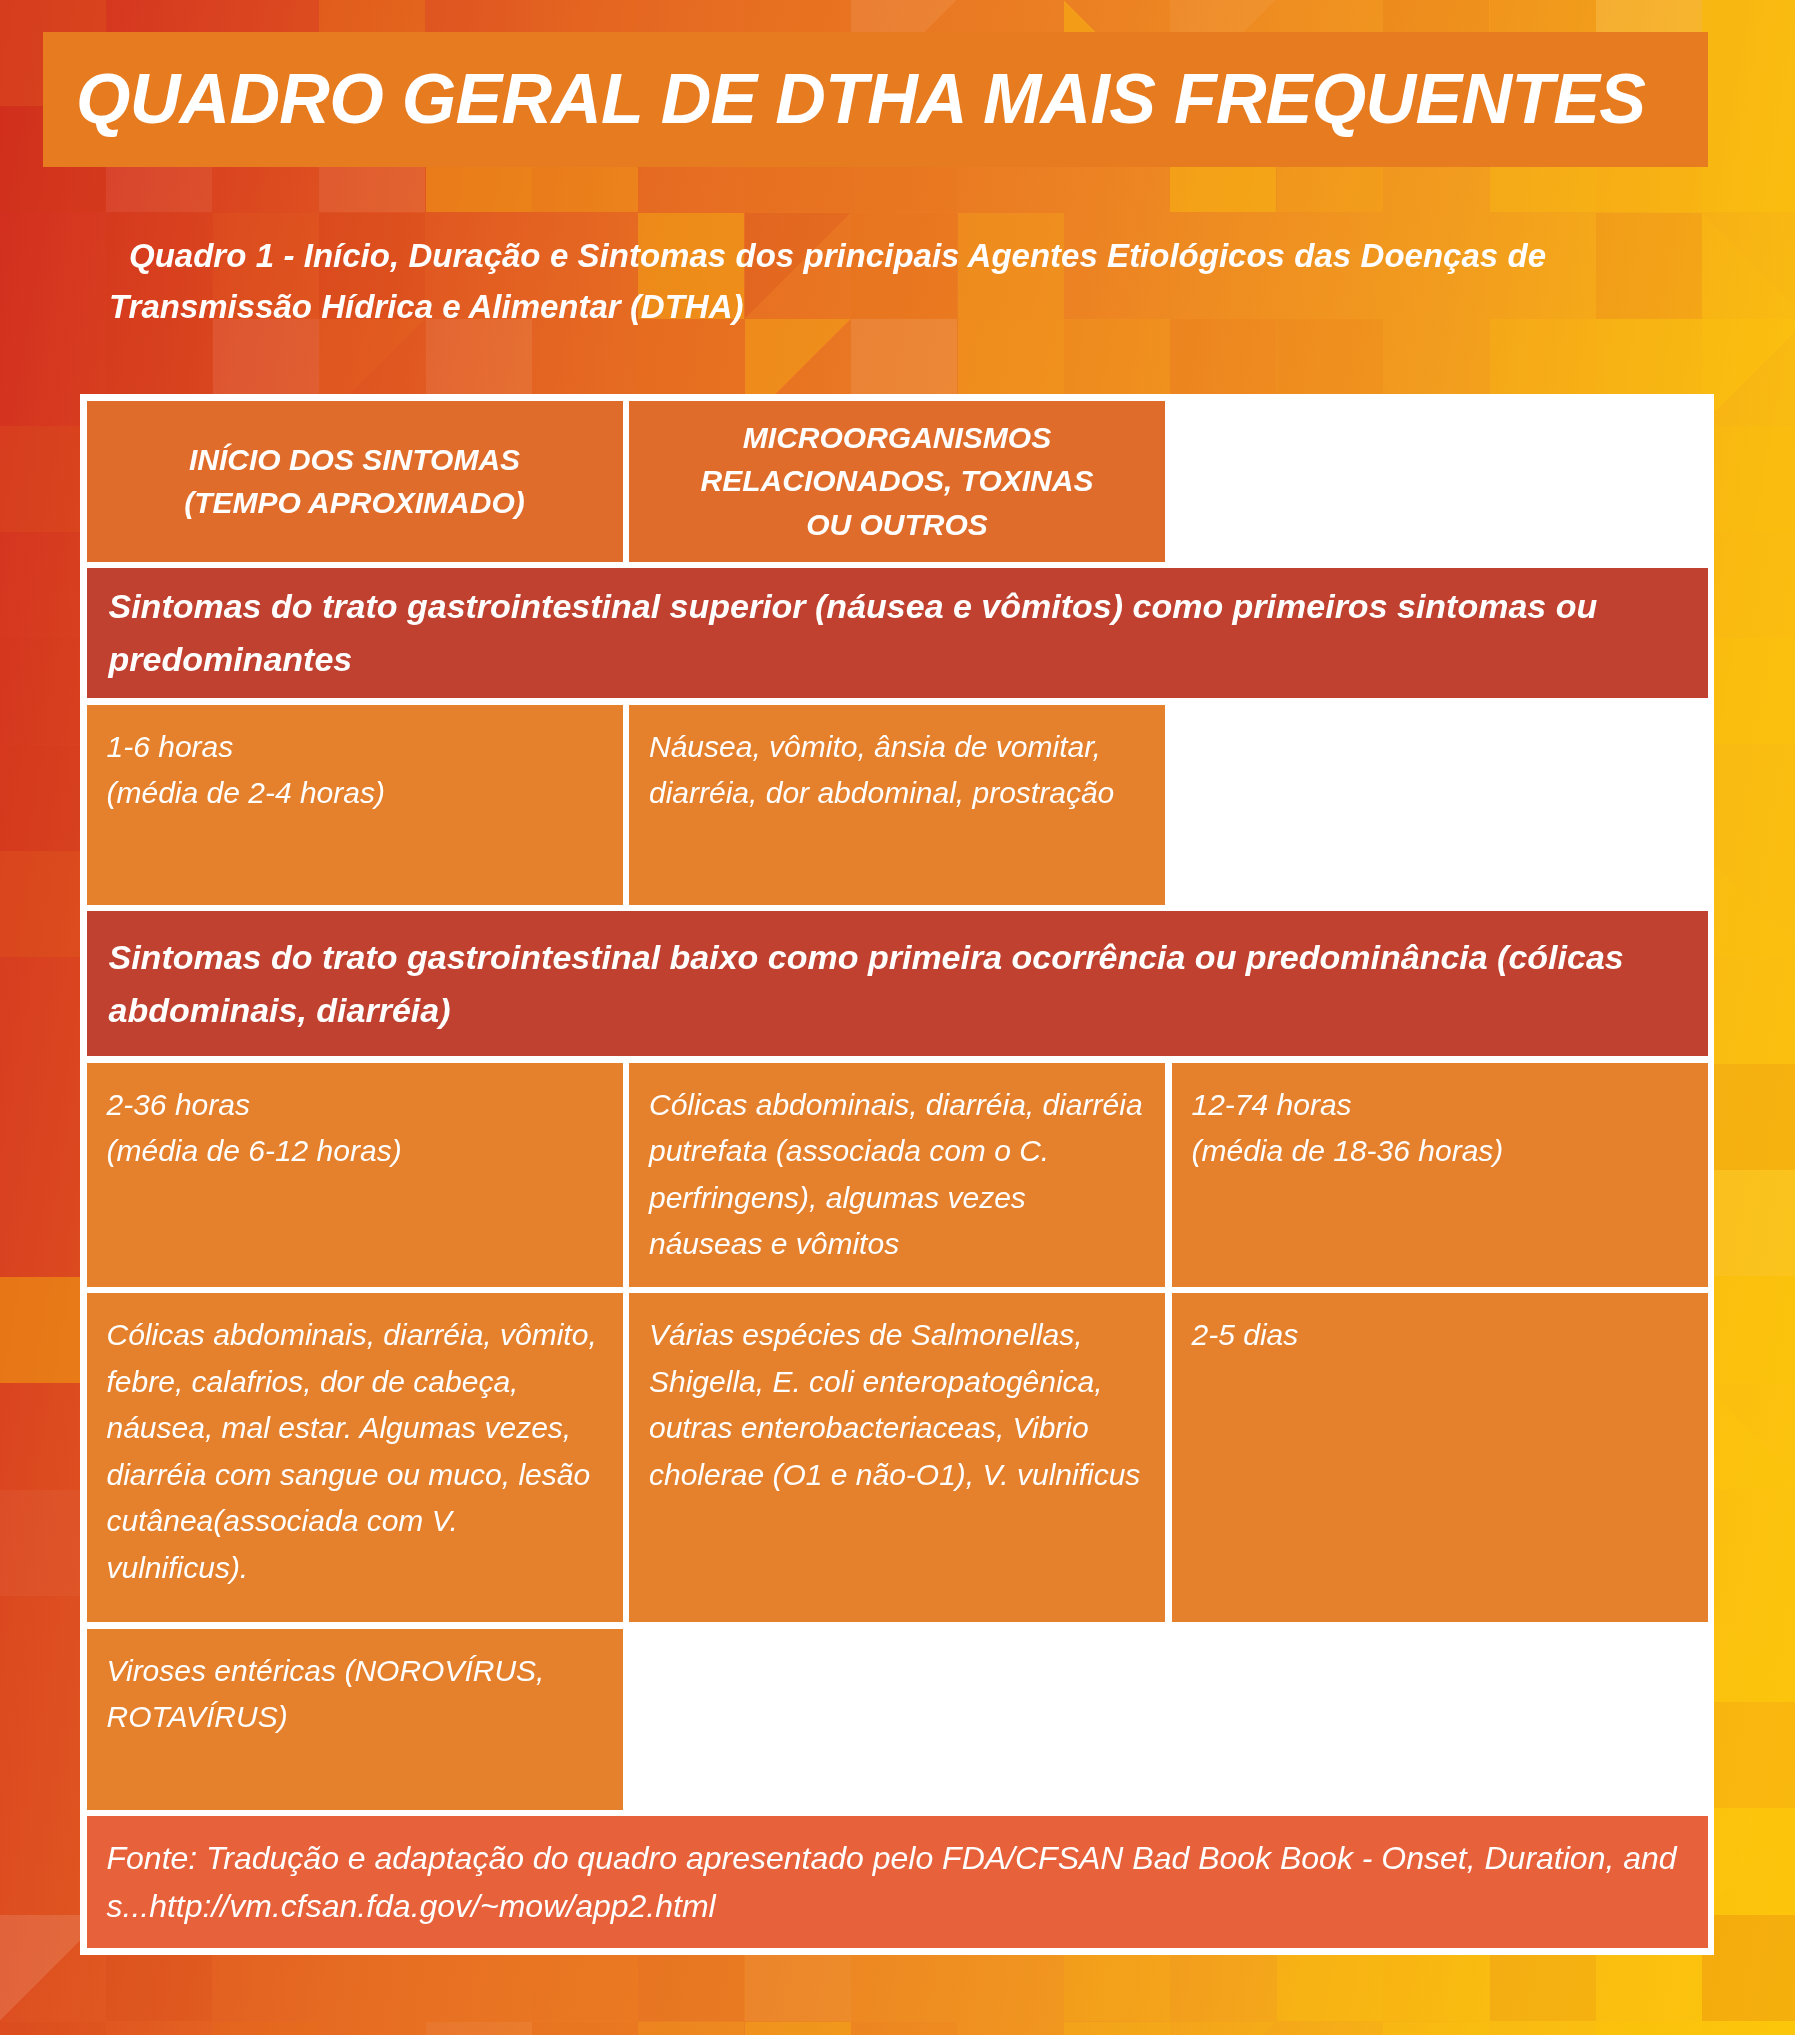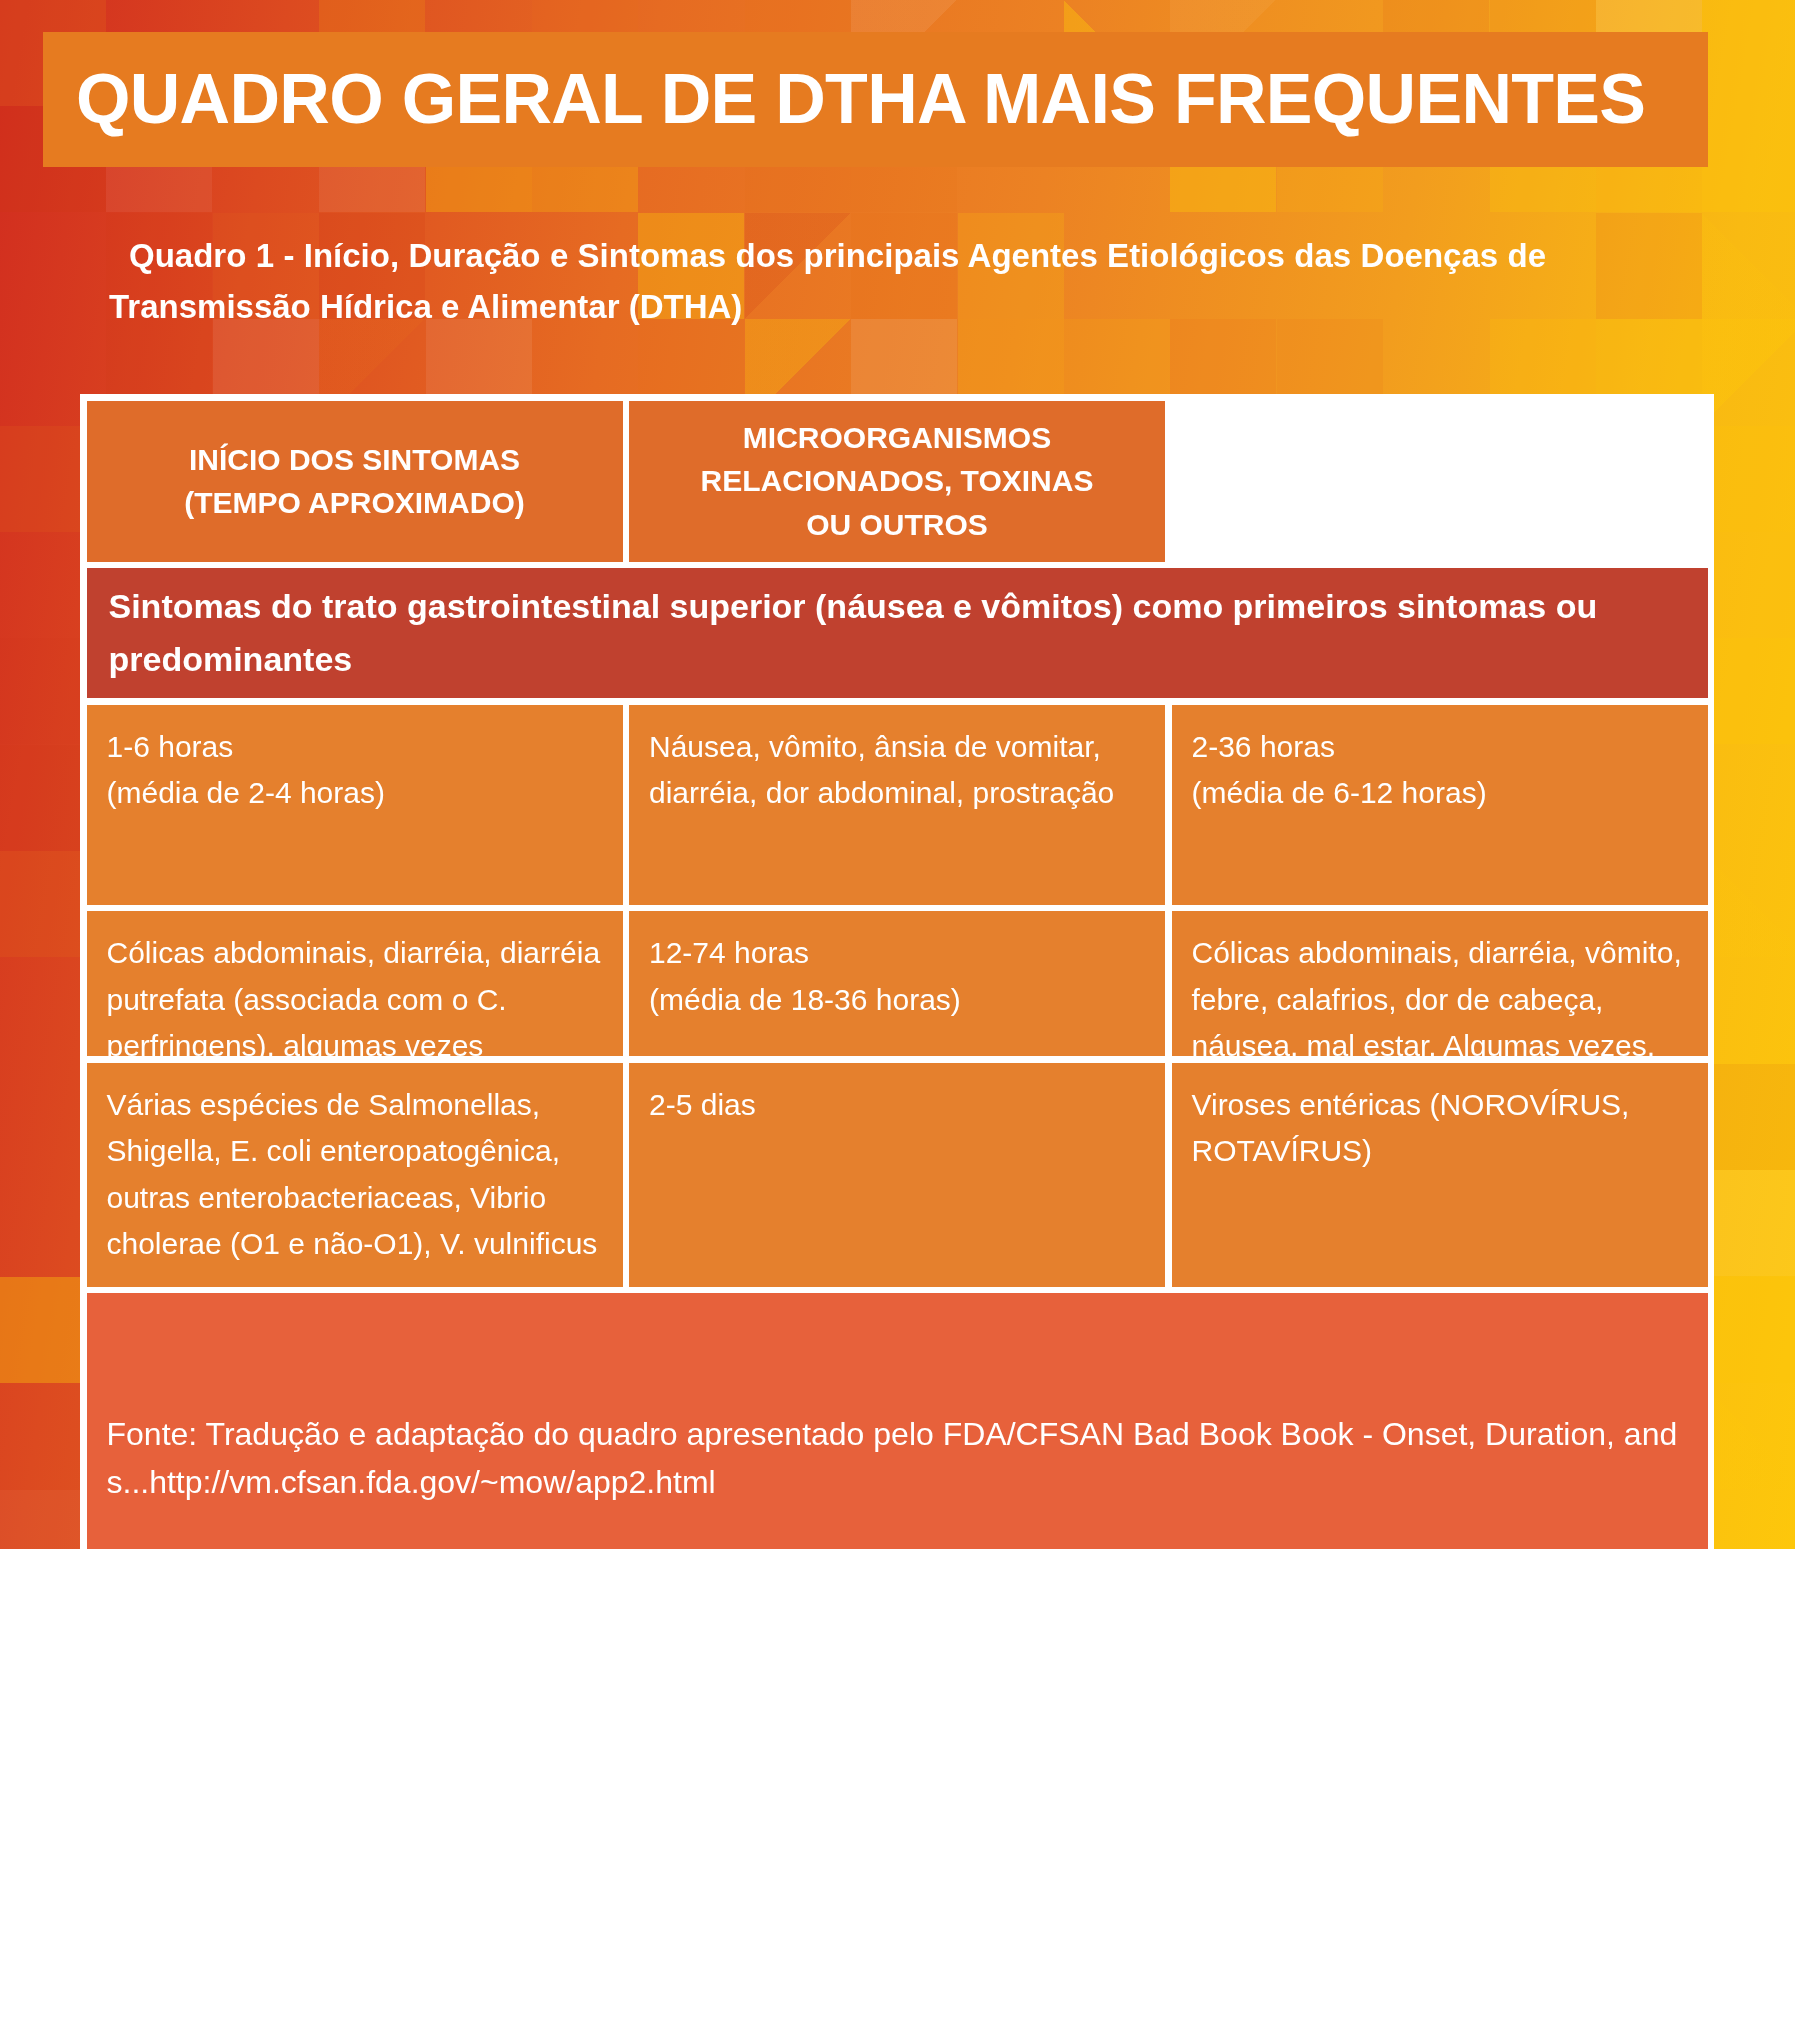--- a/index.html
+++ b/index.html
@@ -1,25 +1,26 @@
 <!DOCTYPE html>
 <html style="font-size:11.6px"><head>
 <meta charset="utf-8">
 <style>
   html, body { margin: 0; padding: 0; }
   body { font-family: "Liberation Sans", "DejaVu Sans", sans-serif; }
 
   .page {
     position: relative;
     width: 1796px;
-    height: 1549px;
+    height: 2035px;
     overflow: hidden;
     background: linear-gradient(100deg,
       #d12c1f 0%, #dc4a20 14%, #e66b22 32%, #ec8223 52%,
       #f29d1e 70%, #f9ba12 86%, #fdc70b 100%);
+    font-style: italic;
   }
 
   .mosaic { position: absolute; inset: 0; z-index: 0; }
   .tile { position: absolute; width: 106px; height: 106px; }
 
   .content { position: absolute; inset: 0; z-index: 1; }
 
   .title-banner {
     position: absolute;
     left: 43px; top: 32px;
@@ -346,20 +347,21 @@
       <div class="cell th">MICROORGANISMOS
 RELACIONADOS, TOXINAS
 OU OUTROS</div>
 
       <div class="cell section">Sintomas do trato gastrointestinal superior (náusea e vômitos) como primeiros sintomas ou predominantes</div>
 
       <div class="cell td">1-6 horas
 (média de 2-4 horas)</div>
       <div class="cell td">Náusea, vômito, ânsia de vomitar, diarréia, dor abdominal, prostração</div>
 
+      <div class="cell section">Sintomas do trato gastrointestinal baixo como primeira ocorrência ou predominância (cólicas abdominais, diarréia)</div>
 
       <div class="cell td">2-36 horas
 (média de 6-12 horas)</div>
       <div class="cell td">Cólicas abdominais, diarréia, diarréia putrefata (associada com o C. perfringens), algumas vezes náuseas e vômitos</div>
 
       <div class="cell td">12-74 horas
 (média de 18-36 horas)</div>
       <div class="cell td">Cólicas abdominais, diarréia, vômito, febre, calafrios, dor de cabeça, náusea, mal estar. Algumas vezes, diarréia com sangue ou muco, lesão cutânea(associada com V. vulnificus).</div>
       <div class="cell td">Várias espécies de Salmonellas, Shigella, E. coli enteropatogênica, outras enterobacteriaceas,  Vibrio cholerae (O1 e não-O1), V. vulnificus</div>
 

